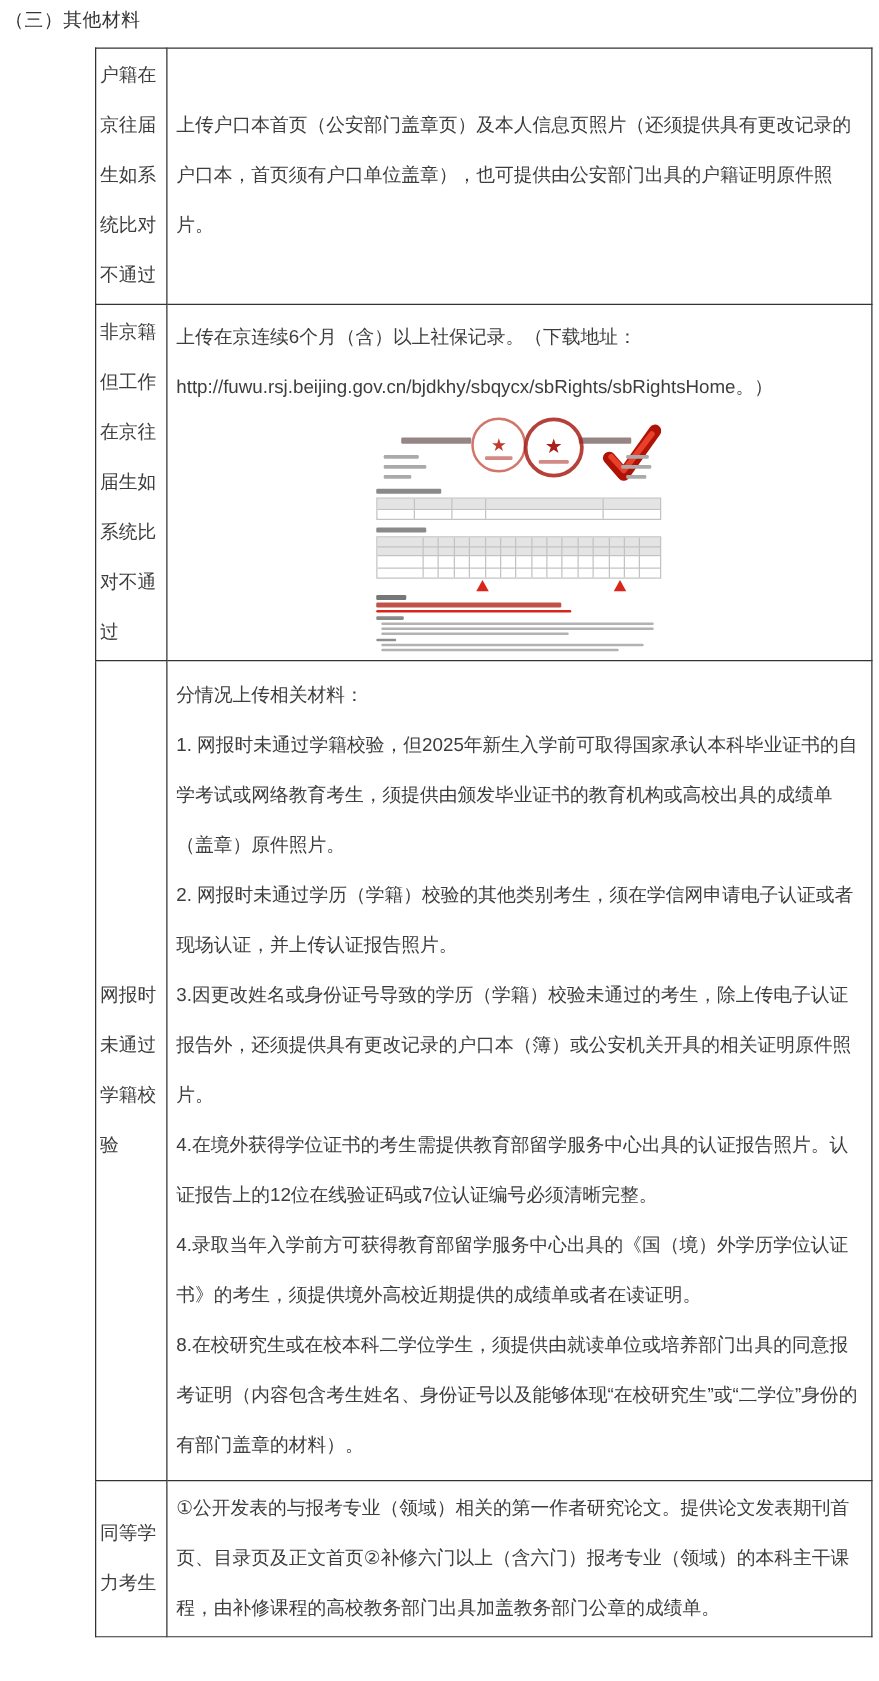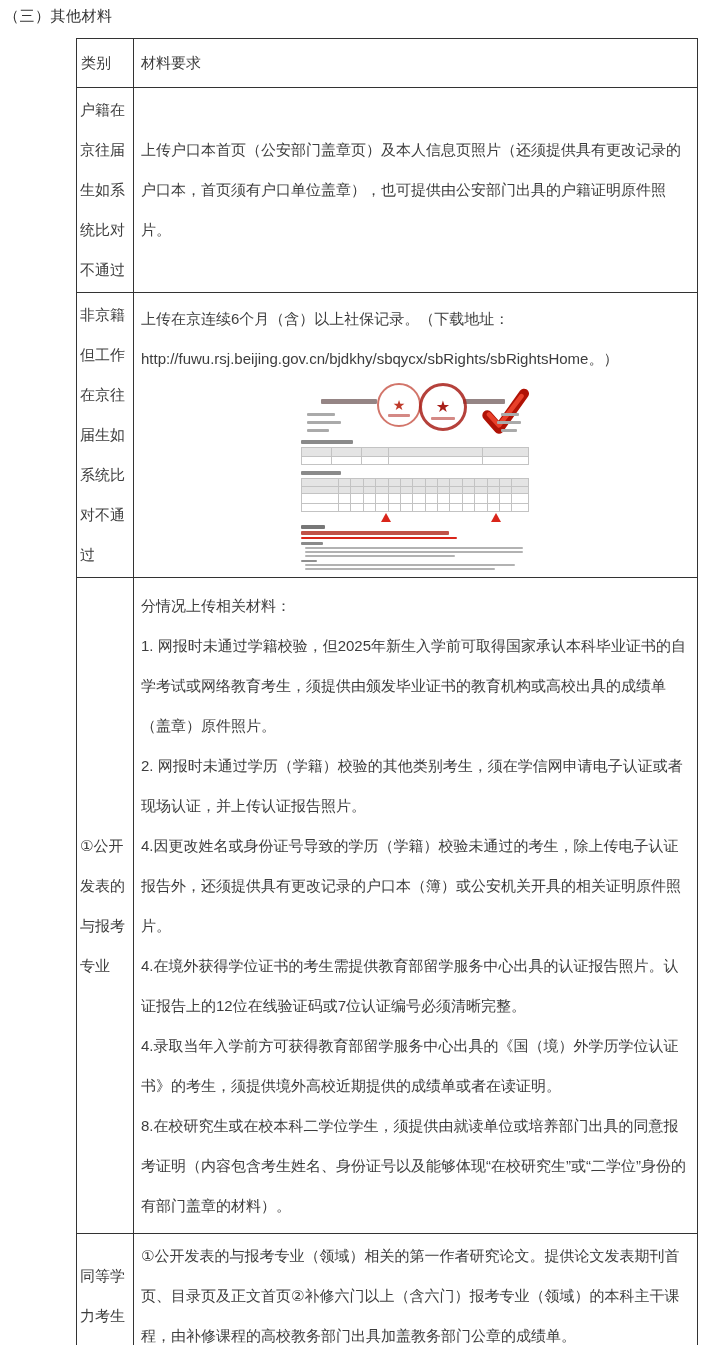--- a/index.html
+++ b/index.html
@@ -105,24 +105,20 @@
 
   <div class="heading">（三）其他材料</div>
 
   <table class="main">
     <colgroup>
         <col class="c1">
         <col class="c2">
       </colgroup>
 
     <tbody>
-        <tr class="hdr">
-      <td class="cat">类别</td>
-      <td class="req">材料要求</td>
-    </tr>
 
     <tr class="r1">
       <td class="cat">户籍在京往届生如系统比对不通过</td>
       <td class="req">
         <p>上传户口本首页（公安部门盖章页）及本人信息页照片（还须提供具有更改记录的户口本，首页须有户口单位盖章），也可提供由公安部门出具的户籍证明原件照片。</p>
       </td>
     </tr>
 
     <tr class="r2">
       <td class="cat">非京籍但工作在京往届生如系统比对不通过</td>
@@ -170,26 +166,26 @@
           <span class="bar fp fp2"></span>
           <span class="bar fp fp3"></span>
           <span class="bar fp fp4"></span>
           <span class="bar fp fp5"></span>
           <span class="bar fp fp6"></span>
         </div>
       </td>
     </tr>
 
     <tr class="r3">
-      <td class="cat">①公开发表的与报考专业</td>
+      <td class="cat">网报时未通过学籍校验</td>
       <td class="req">
         <p>分情况上传相关材料：</p>
         <p>1. 网报时未通过学籍校验，但2025年新生入学前可取得国家承认本科毕业证书的自学考试或网络教育考生，须提供由颁发毕业证书的教育机构或高校出具的成绩单（盖章）原件照片。</p>
         <p>2. 网报时未通过学历（学籍）校验的其他类别考生，须在学信网申请电子认证或者现场认证，并上传认证报告照片。</p>
-        <p>4.因更改姓名或身份证号导致的学历（学籍）校验未通过的考生，除上传电子认证报告外，还须提供具有更改记录的户口本（簿）或公安机关开具的相关证明原件照片。</p>
+        <p>3.因更改姓名或身份证号导致的学历（学籍）校验未通过的考生，除上传电子认证报告外，还须提供具有更改记录的户口本（簿）或公安机关开具的相关证明原件照片。</p>
         <p>4.在境外获得学位证书的考生需提供教育部留学服务中心出具的认证报告照片。认证报告上的12位在线验证码或7位认证编号必须清晰完整。</p>
         <p>4.录取当年入学前方可获得教育部留学服务中心出具的《国（境）外学历学位认证书》的考生，须提供境外高校近期提供的成绩单或者在读证明。</p>
         <p>8.在校研究生或在校本科二学位学生，须提供由就读单位或培养部门出具的同意报考证明（内容包含考生姓名、身份证号以及能够体现“在校研究生”或“二学位”身份的有部门盖章的材料）。</p>
       </td>
     </tr>
 
     <tr class="r4">
       <td class="cat">同等学力考生</td>
       <td class="req">
         <p>①公开发表的与报考专业（领域）相关的第一作者研究论文。提供论文发表期刊首页、目录页及正文首页②补修六门以上（含六门）报考专业（领域）的本科主干课程，由补修课程的高校教务部门出具加盖教务部门公章的成绩单。</p>

